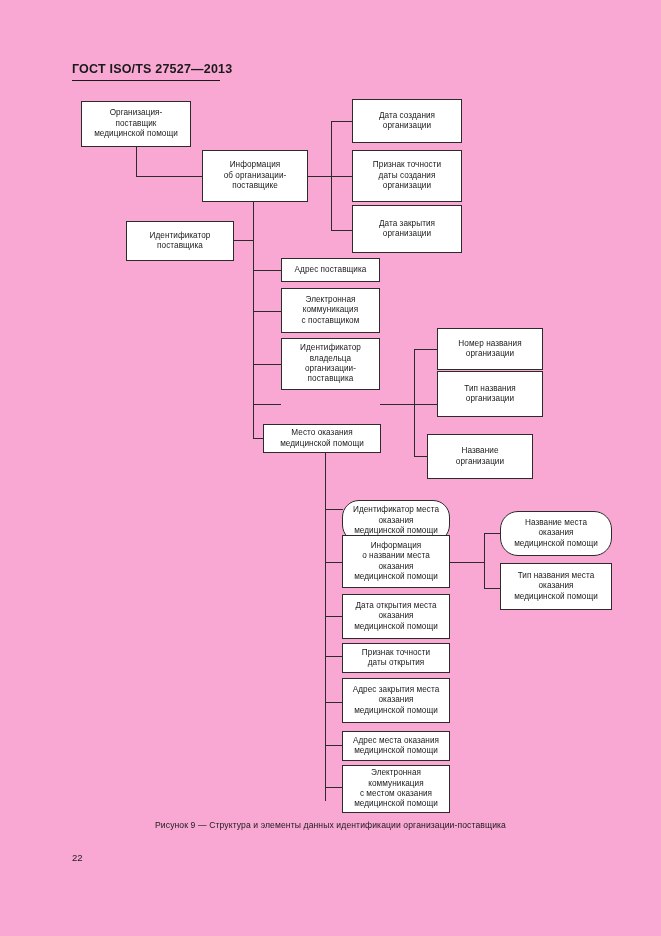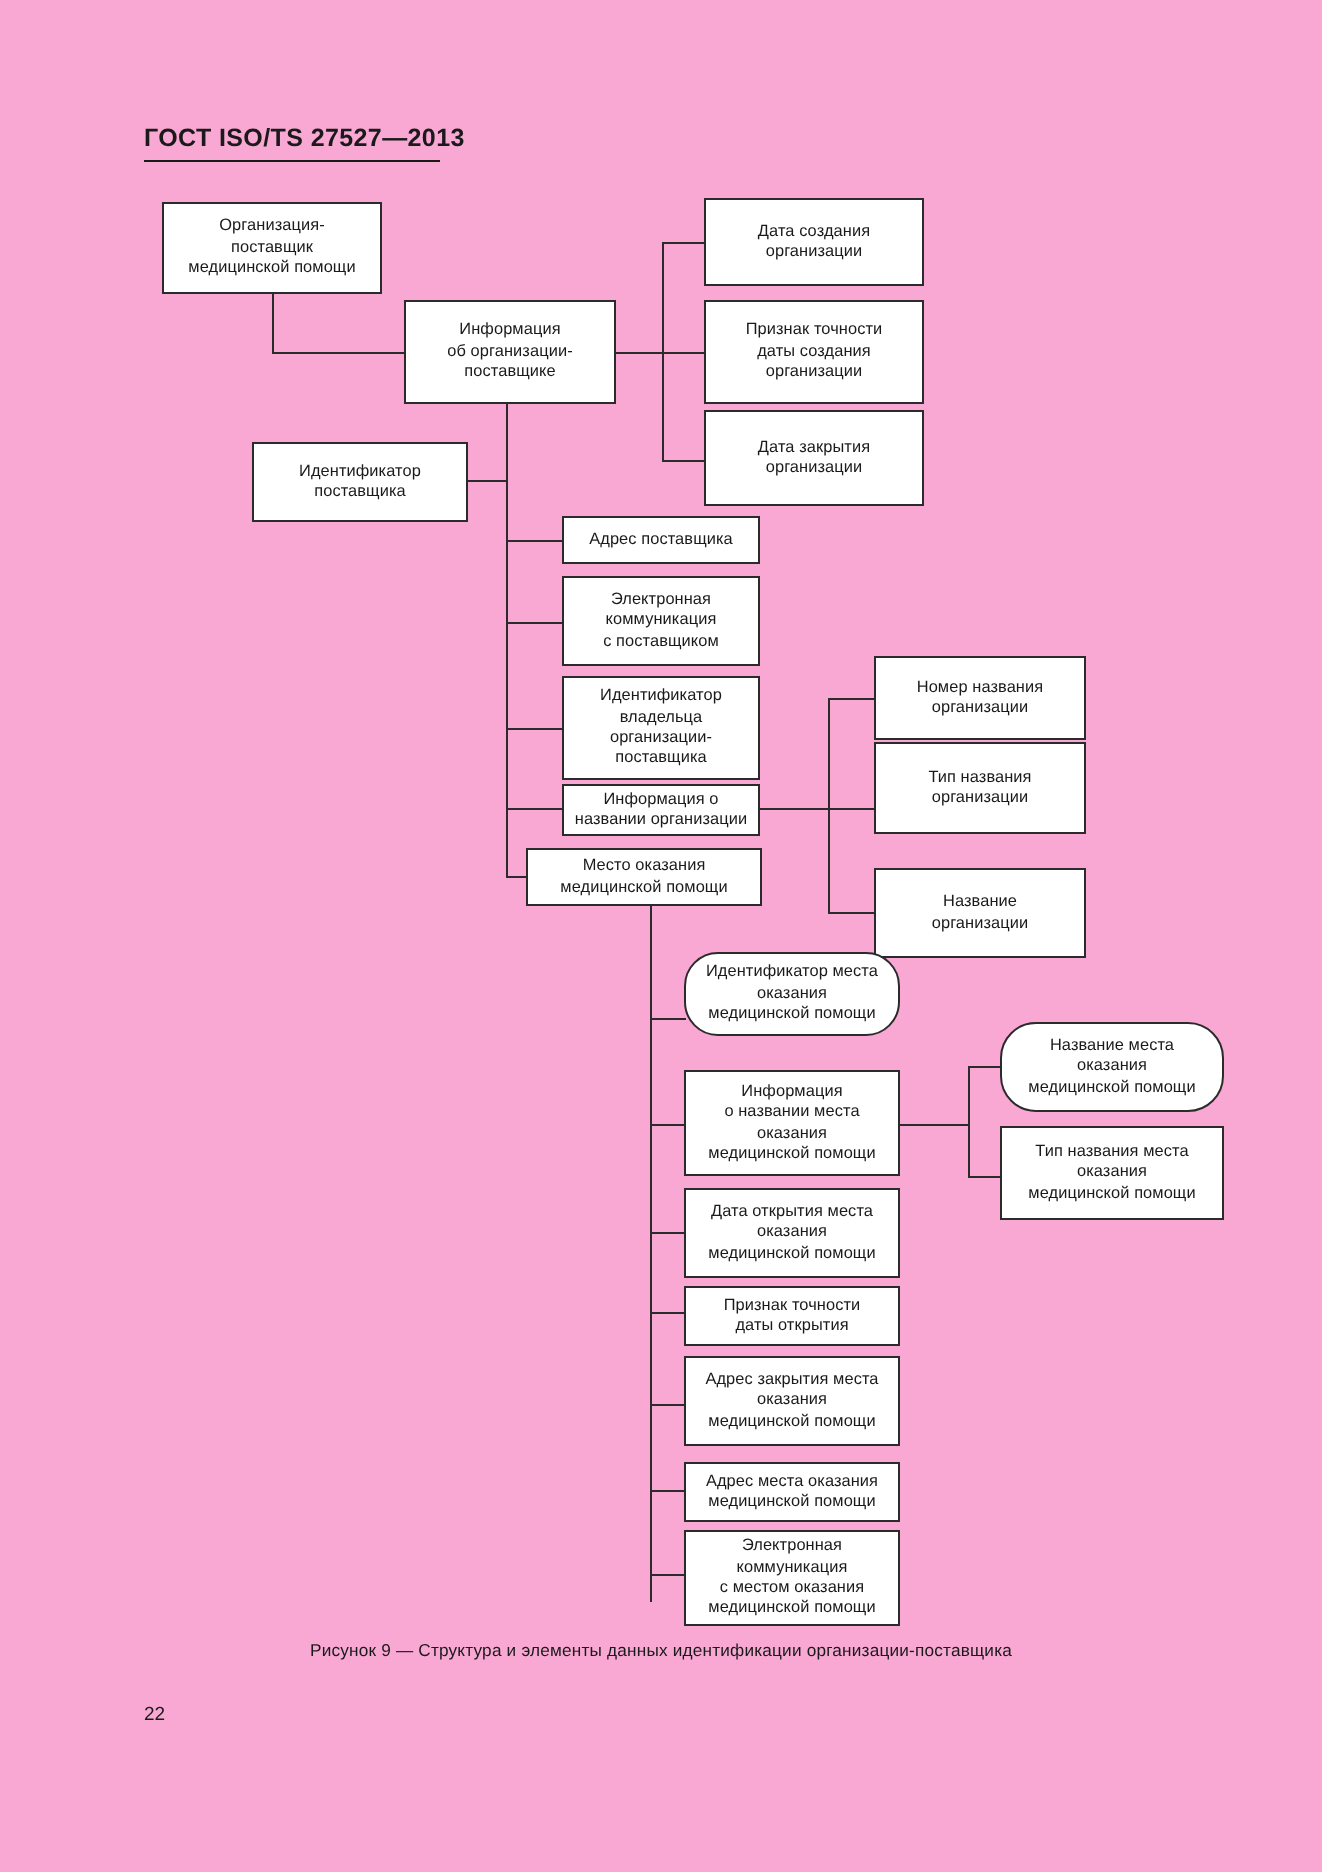--- a/index.html
+++ b/index.html
@@ -175,46 +175,42 @@
 с поставщиком</span>
     </div>
 
     <div class="node" style="left:281px; top:338px; width:99px; height:52px;">
       <span style="white-space:pre-line;">Идентификатор
 владельца
 организации-
 поставщика</span>
     </div>
 
-    <div class="node" style="left:281px; top:392px; width:99px; height:26px;">
-      <span style="white-space:pre-line;">Информация о
-названии организации</span>
-    </div>
 
     <div class="node" style="left:263px; top:424px; width:118px; height:29px;">
       <span style="white-space:pre-line;">Место оказания
 медицинской помощи</span>
     </div>
 
     <div class="node" style="left:437px; top:328px; width:106px; height:42px;">
       <span style="white-space:pre-line;">Номер названия
 организации</span>
     </div>
 
     <div class="node" style="left:437px; top:371px; width:106px; height:46px;">
       <span style="white-space:pre-line;">Тип названия
 организации</span>
     </div>
 
-    <div class="node" style="left:437px; top:434px; width:106px; height:45px;text-align:center;">
+    <div class="node" style="left:427px; top:434px; width:106px; height:45px;text-align:center;">
       <span style="white-space:pre-line;">Название
 организации</span>
     </div>
 
-    <div class="node" style="left:342px; top:476px; width:108px; height:42px;border-radius:17px;">
+    <div class="node" style="left:342px; top:500px; width:108px; height:42px;border-radius:17px;">
       <span style="white-space:pre-line;">Идентификатор места
 оказания
 медицинской помощи</span>
     </div>
 
     <div class="node" style="left:342px; top:535px; width:108px; height:53px;">
       <span style="white-space:pre-line;">Информация
 о названии места
 оказания
 медицинской помощи</span>

